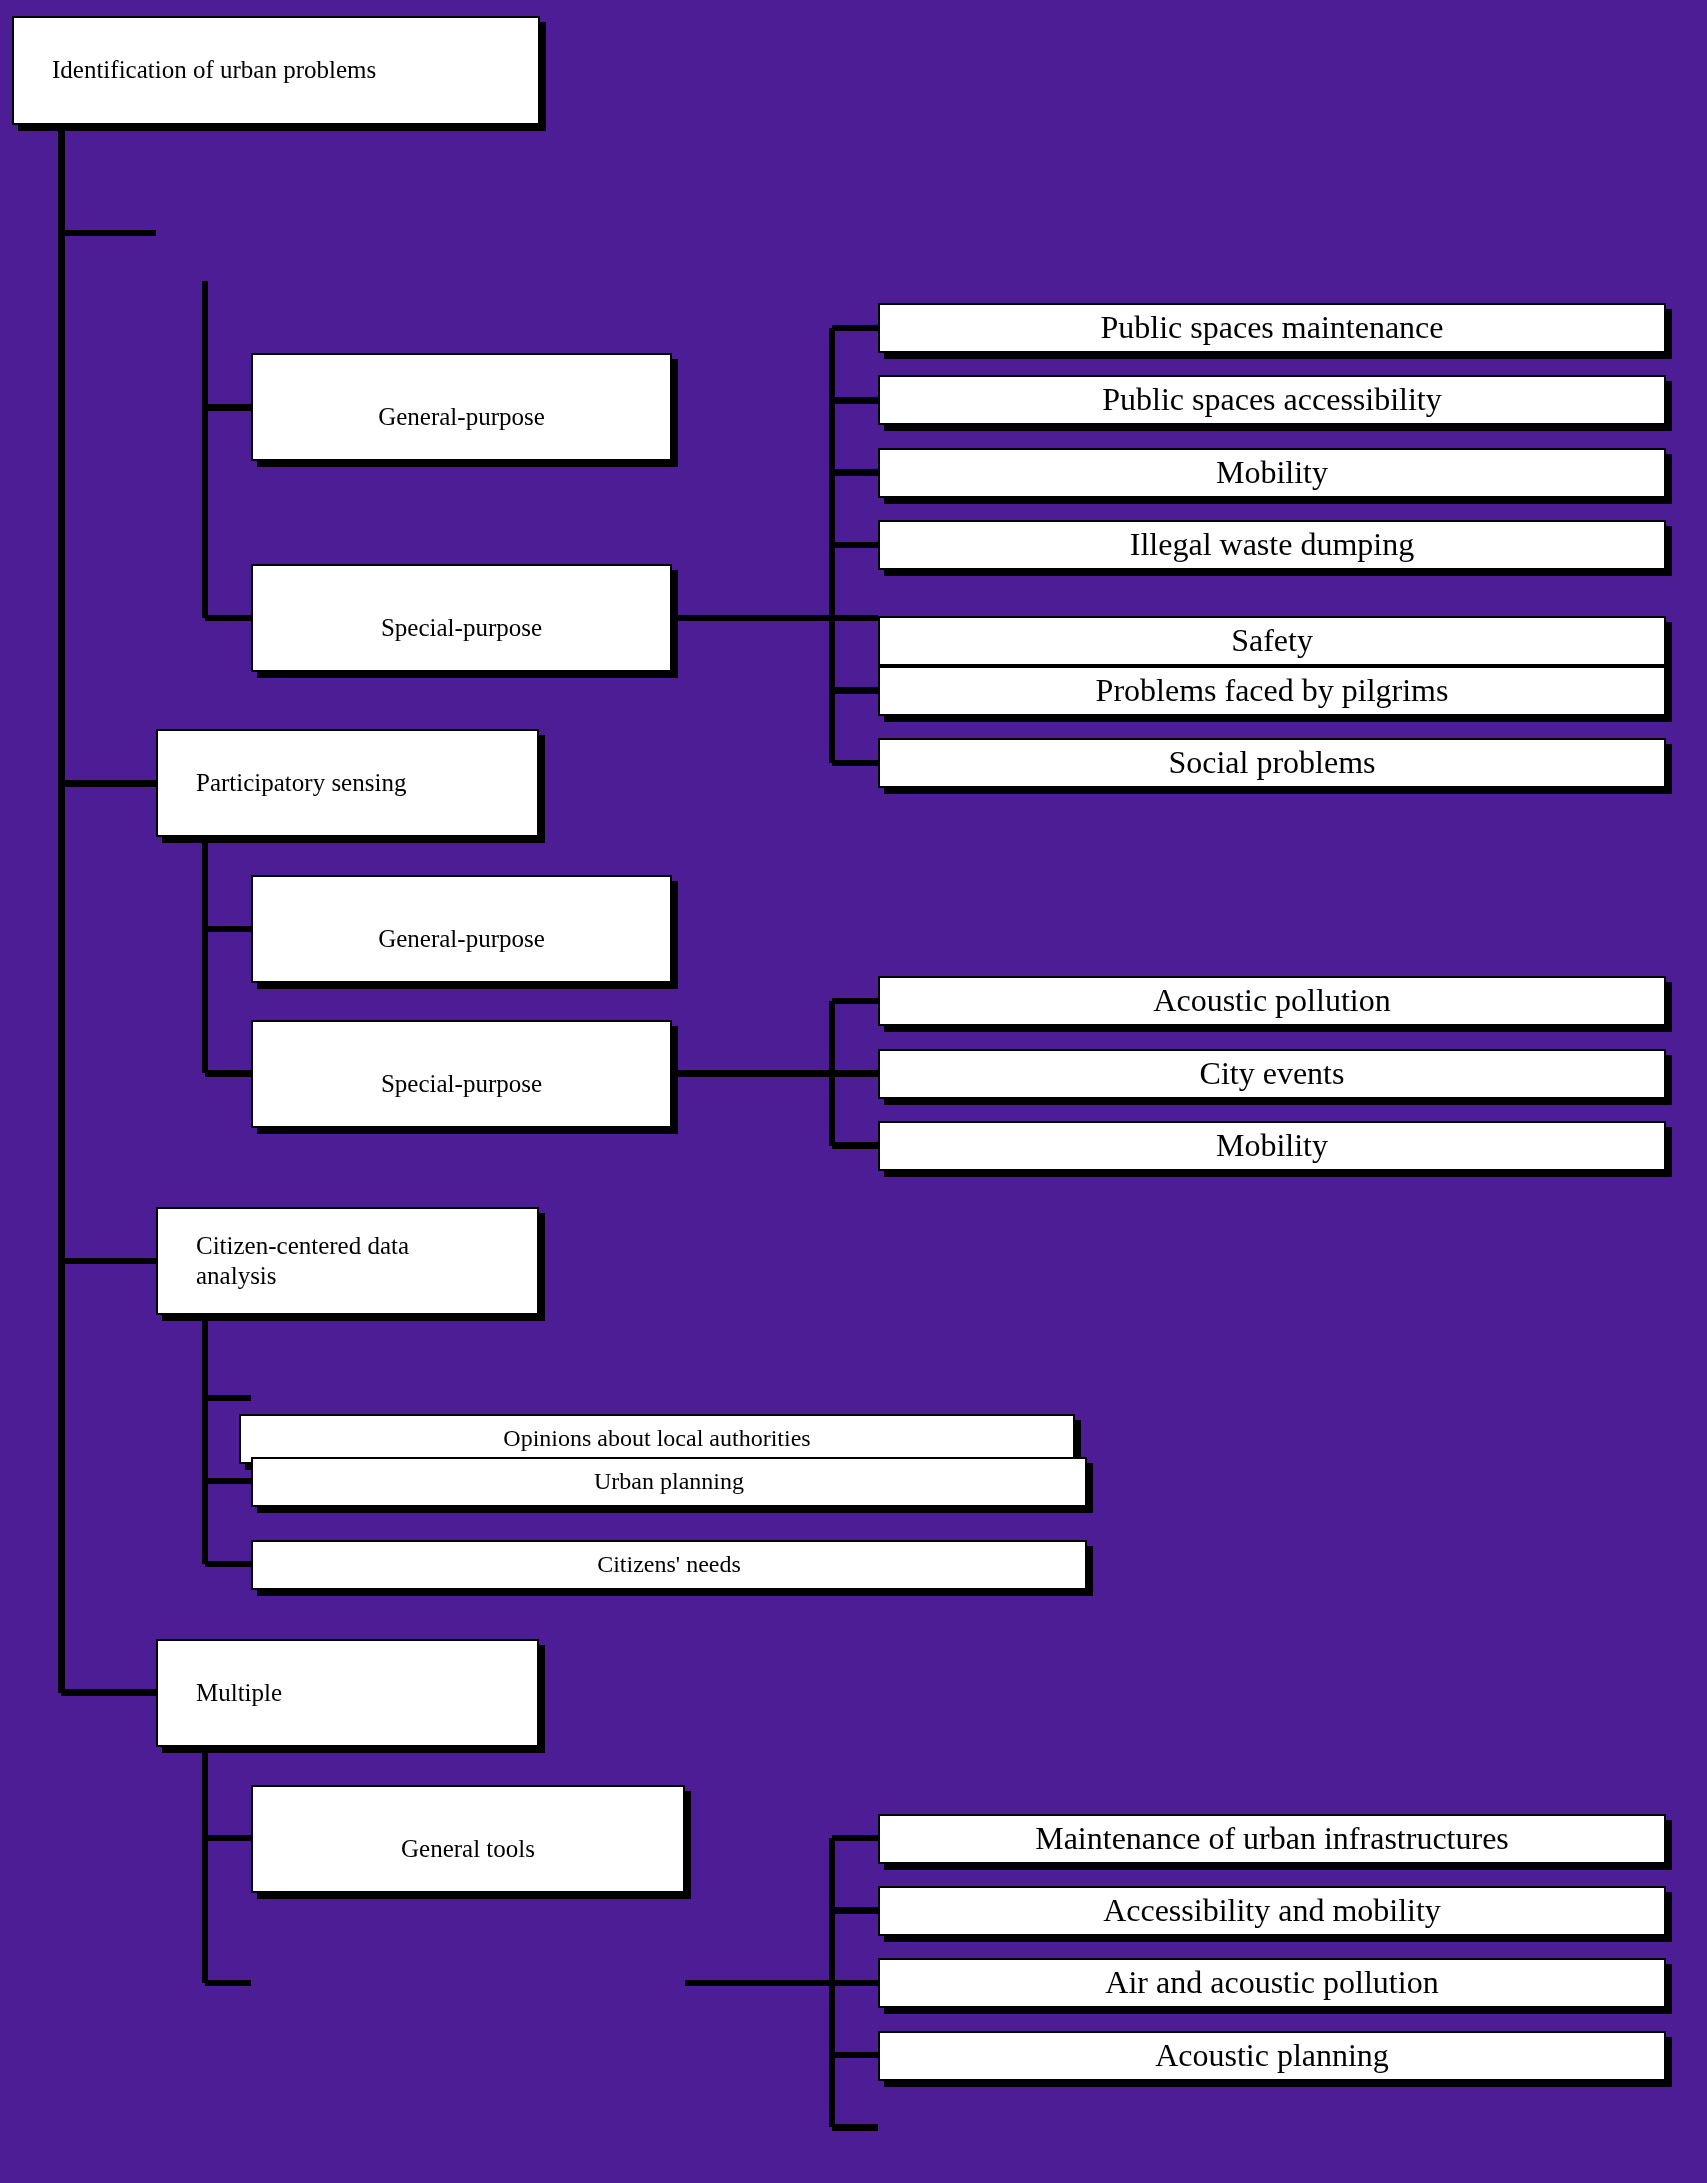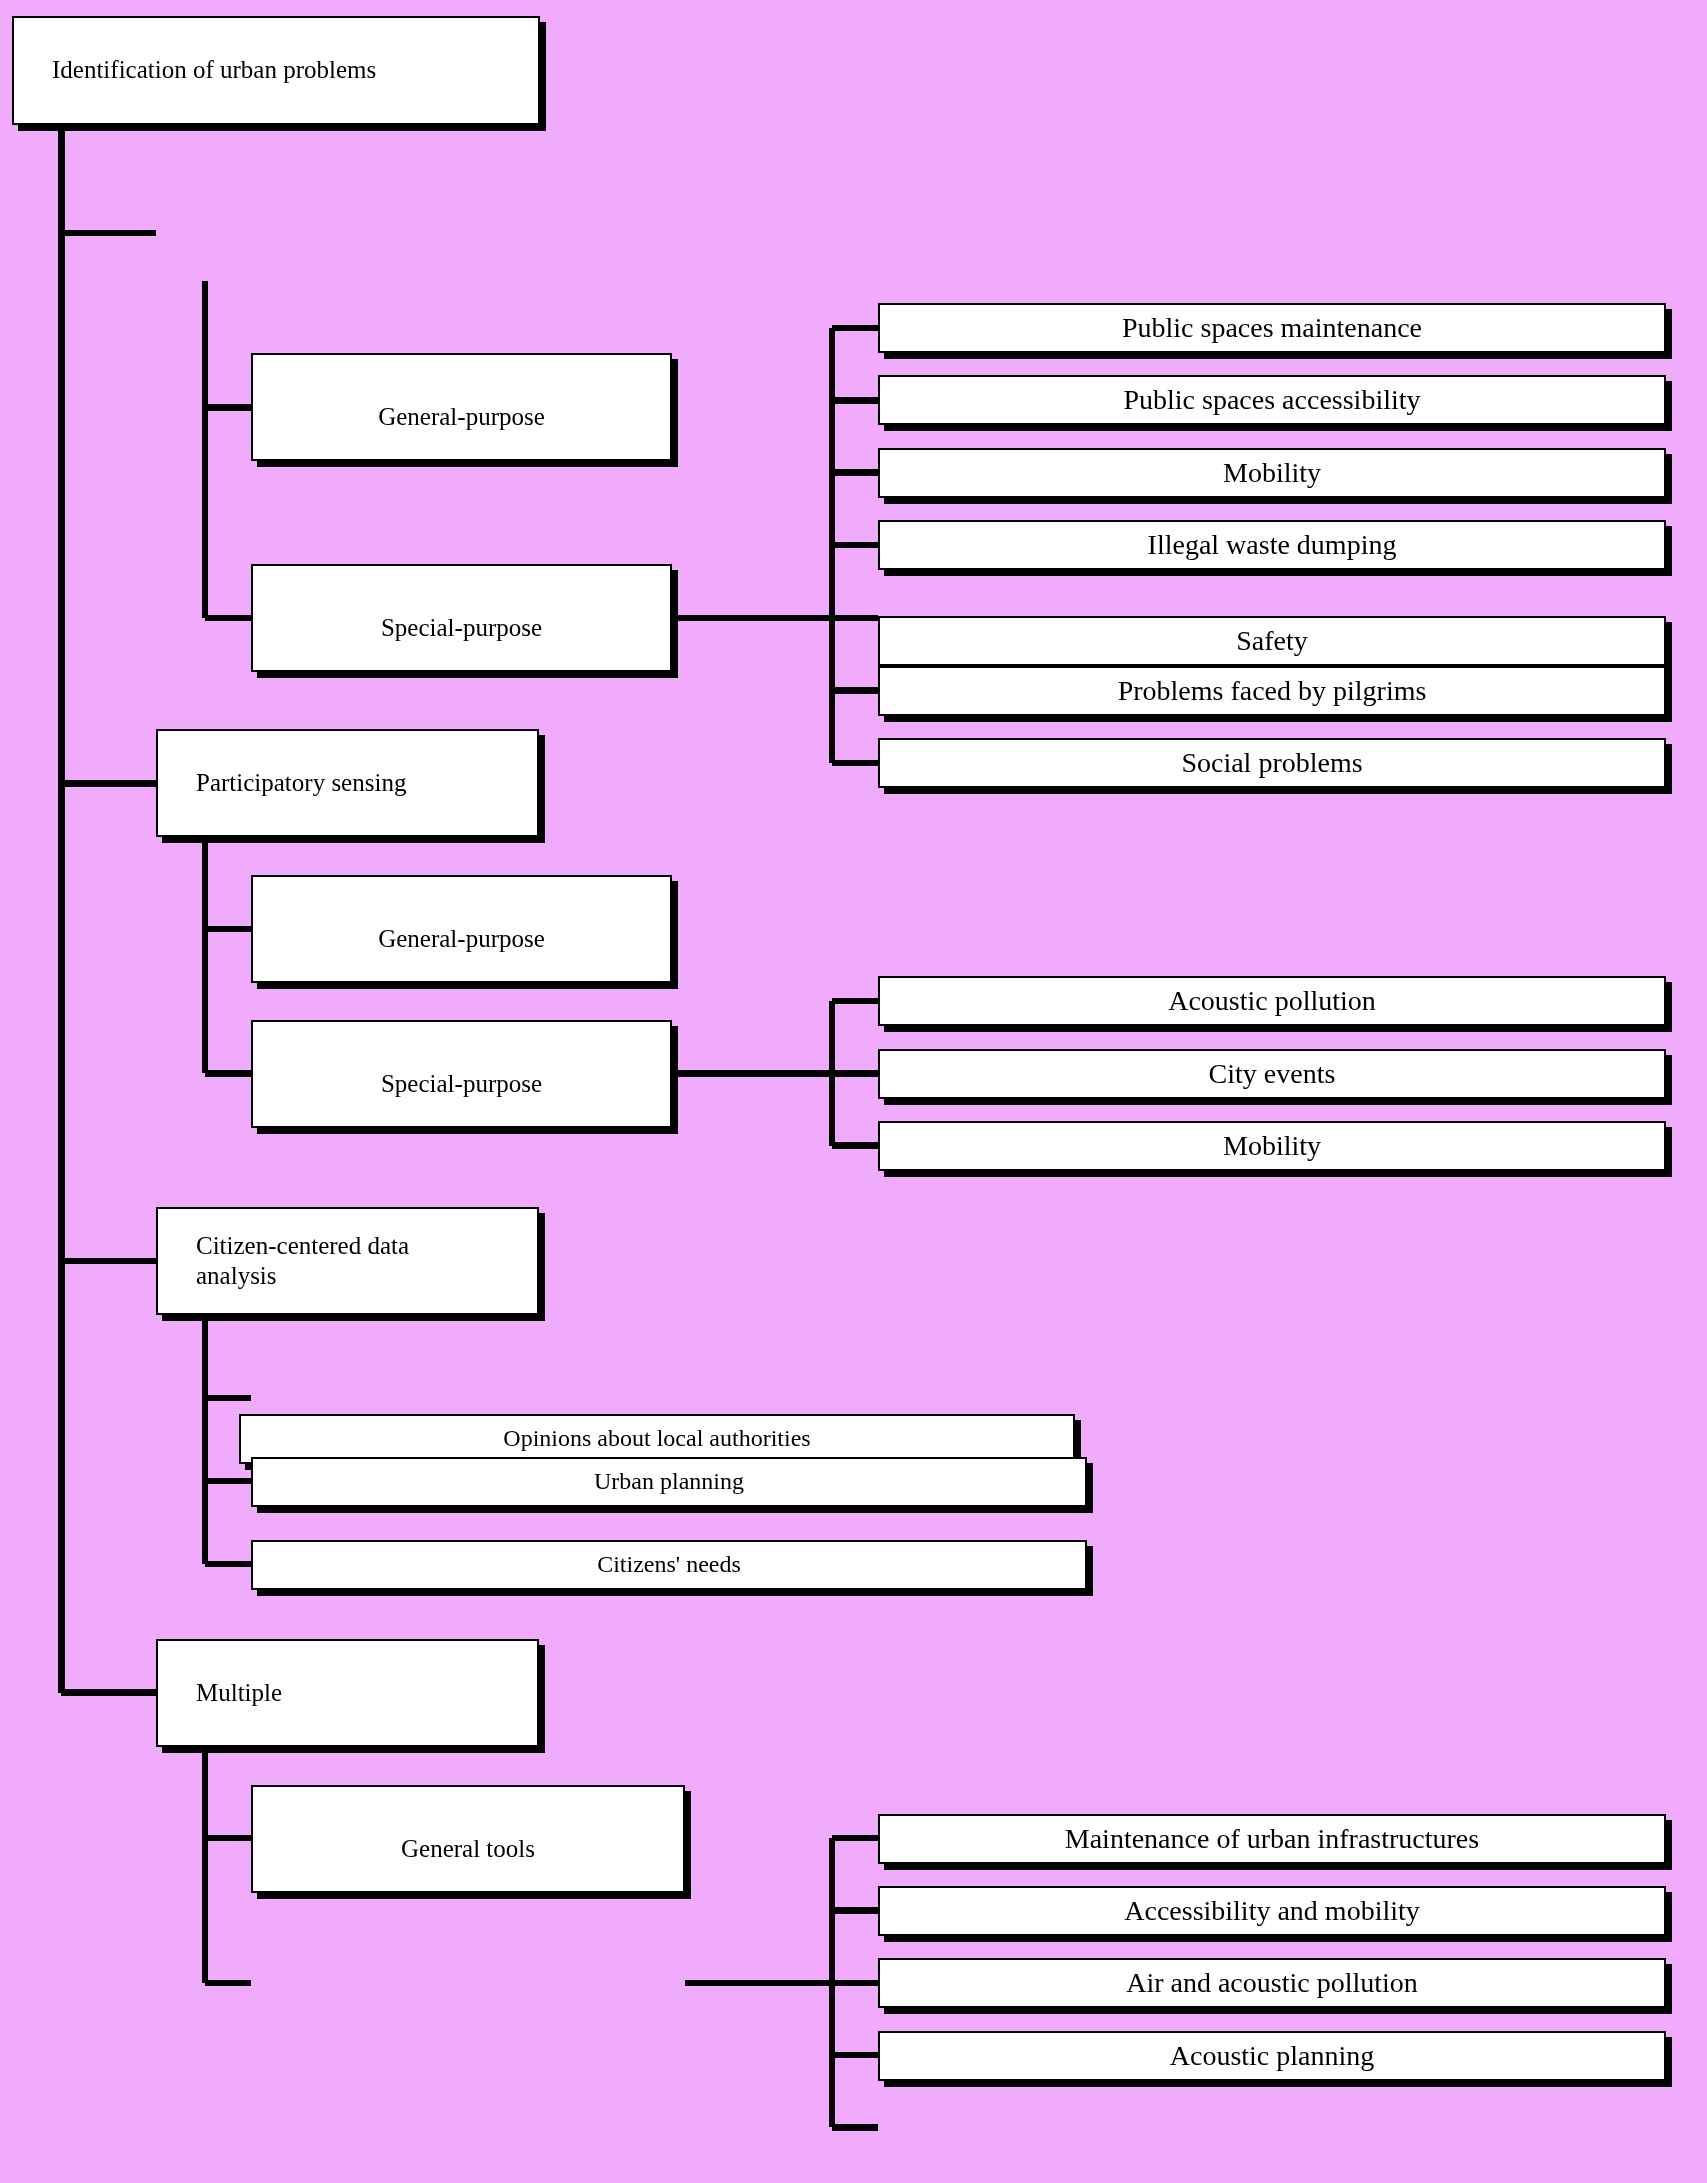--- a/index.html
+++ b/index.html
@@ -4,21 +4,21 @@
 <style>
   html, body {
     margin: 0;
     padding: 0;
     background: #ffffff;
   }
   #diagram-root {
     position: relative;
     width: 1707px;
     height: 2183px;
-    background: #f0abfc;
+    background: #4c1d95;
     font-family: "Liberation Serif", "DejaVu Serif", serif;
     overflow: hidden;
   }
   svg.connectors {
     position: absolute;
     left: 0; top: 0;
     width: 1707px;
     height: 2183px;
     pointer-events: none;
   }
@@ -53,21 +53,21 @@
   }
   
   .lvl2 .node-label {
     text-align: center;
     font-size: 25px;
     margin-top: 20px;
   }
   
   .lvl3 .node-label {
     text-align: center;
-    font-size: 28px;
+    font-size: 32px;
   }
   
   .lvl2w .node-label {
     text-align: center;
     font-size: 24px;
   }
 </style>
 </head>
 <body>
 

